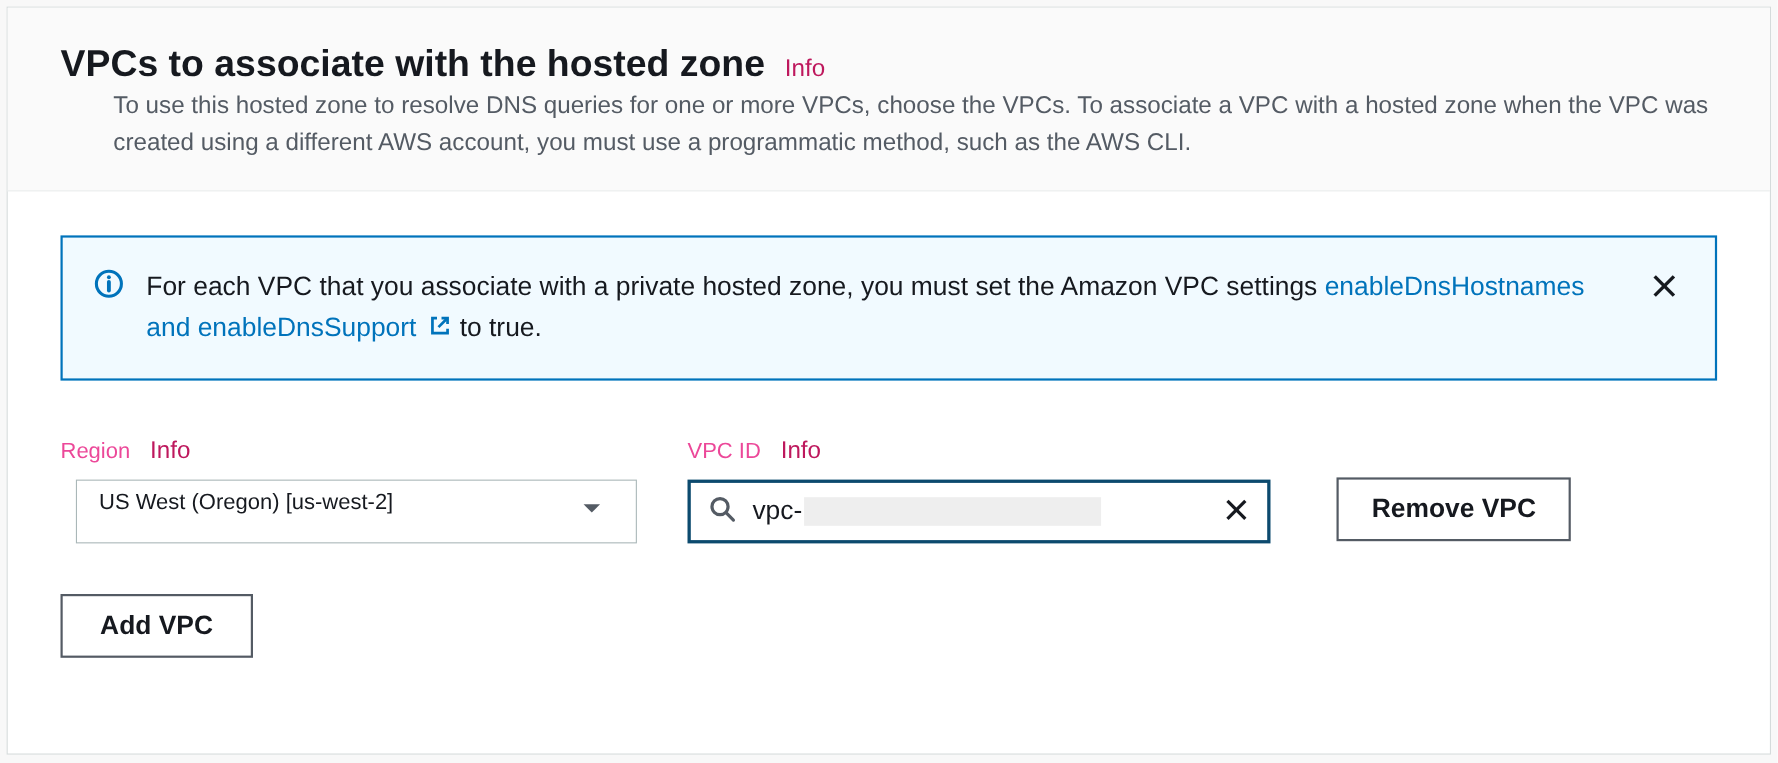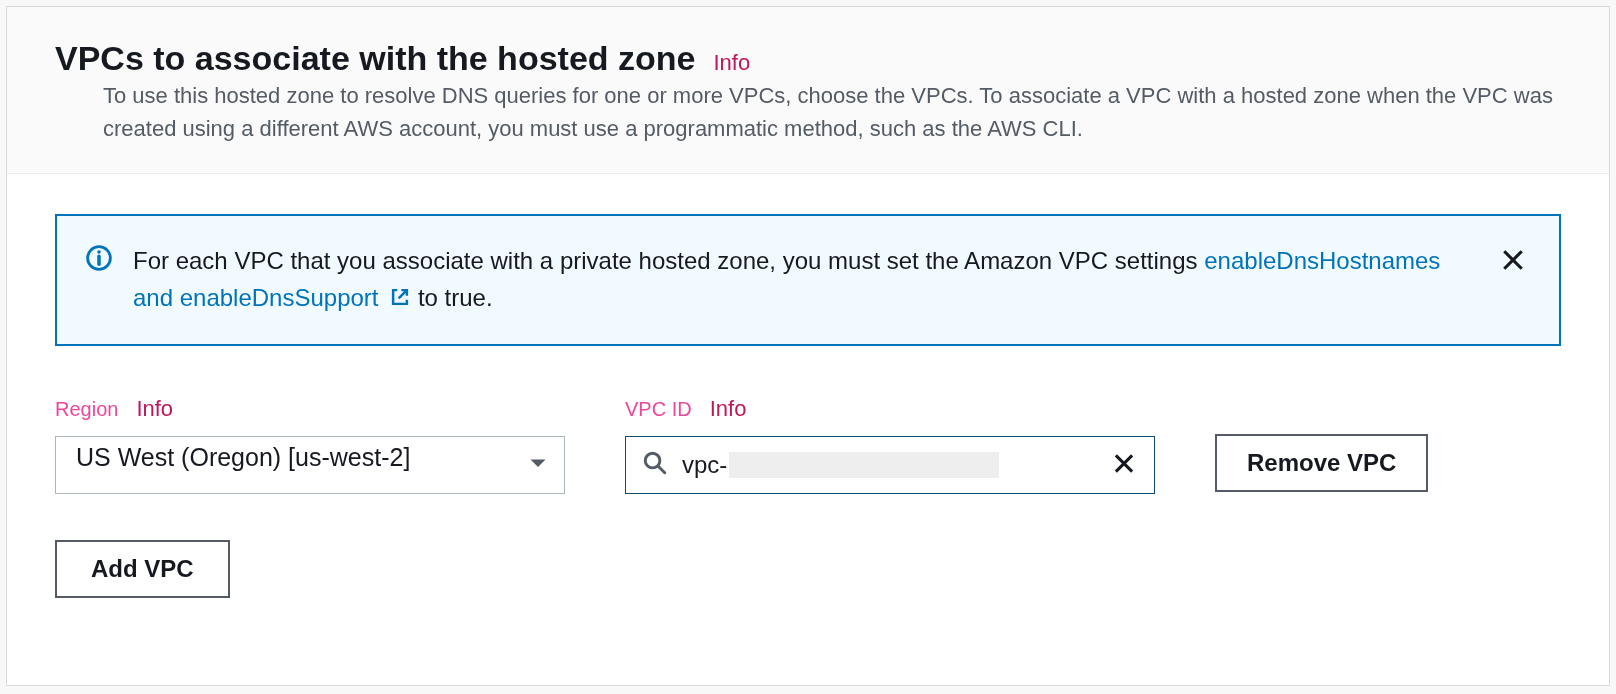--- a/index.html
+++ b/index.html
@@ -115,42 +115,43 @@
   .select-wrap {
     position: relative;
     width: 510px;
   }
   .select-control {
     width: 100%;
     height: 58px;
     border: 1px solid #aab7b8;
     background: #ffffff;
     padding: 0 50px 16px 20px;
-    font-size: 25px;
-    color: #16191f;
-    display: flex;
-    align-items: center;
-    cursor: pointer;
+    font-size: 20px;
+    color: #16191f;
+    display: flex;
+    align-items: center;
+    cursor: pointer;
+    margin-left: 14px;
   }
   .select-caret {
     position: absolute;
     right: 18px;
     top: 50%;
     transform: translateY(-50%);
     pointer-events: none;
     color: #545b64;
   }
   .vpc-input-wrap {
     position: relative;
     width: 530px;
   }
   .vpc-input-control {
     width: 100%;
     height: 58px;
-    border: 1px solid #0c4a6e;
+    border: 3px solid #0c4a6e;
     background: #ffffff;
     display: flex;
     align-items: center;
     padding: 0 54px 0 16px;
     gap: 14px;
     cursor: text;
   }
   .vpc-search-icon {
     color: #545b64;
     flex: 0 0 auto;

